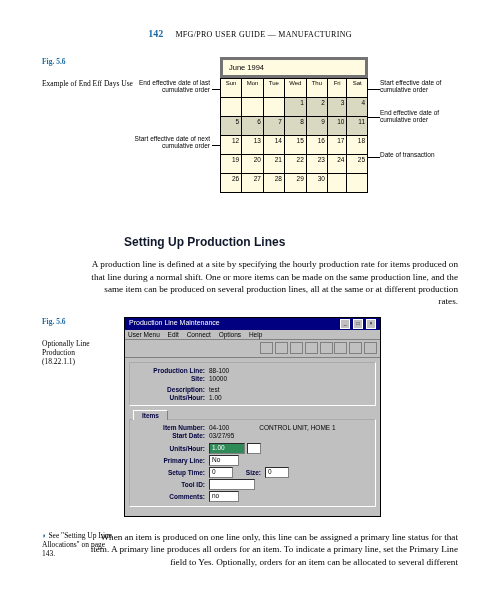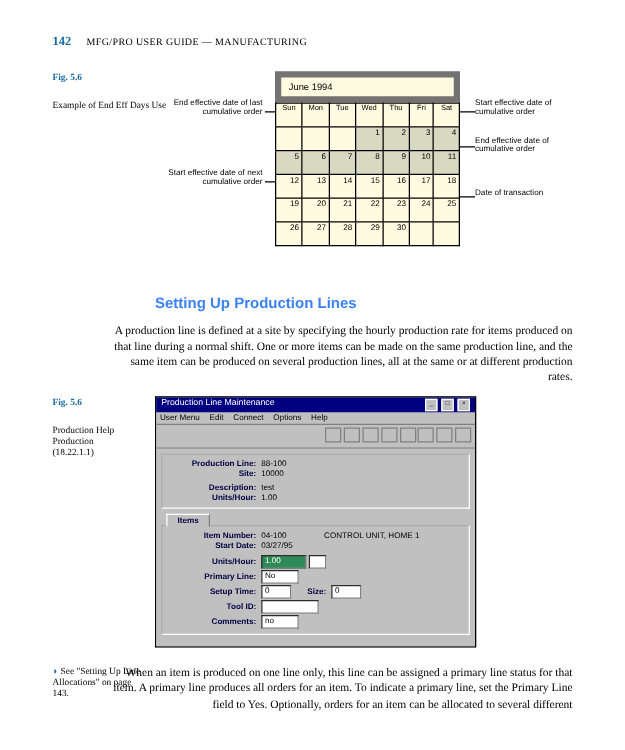--- a/index.html
+++ b/index.html
@@ -10,20 +10,21 @@
     background: #fff;
     width: 500px;
   }
   .page {
     padding: 28px 42px 18px 42px;
     box-sizing: border-box;
     width: 500px;
   }
   .header {
     margin-bottom: 18px;
+    text-align: center;
   }
   .page-num {
     color: #1a6aa6;
     font-weight: bold;
     font-size: 10px;
     margin-right: 10px;
   }
   .header-title {
     font-size: 8px;
     letter-spacing: 0.3px;
@@ -60,21 +61,21 @@
   }
   .calendar {
     width: 148px;
     font-family: Arial, sans-serif;
     font-size: 6.5px;
     position: absolute;
     left: 86px;
     top: 0;
   }
   .cal-title {
-    border: 5px solid #737373;
+    border: 3px solid #737373;
     background: #fffbe0;
     padding: 3px 6px;
     font-size: 7.5px;
   }
   .cal-grid {
     border-collapse: collapse;
     background: #fffbe0;
   }
   .cal-grid th, .cal-grid td {
     border: 1px solid #000;
@@ -96,21 +97,21 @@
     width: 76px;
   }
   .callout.left { text-align: right; }
   .callout.right { text-align: left; }
   .line {
     position: absolute;
     background: #000;
   }
   
   .section-h {
-    color: #3b82f6;
+    color: #0f172a;
     font-family: Arial, sans-serif;
     font-weight: bold;
     font-size: 12px;
     margin: 28px 0 6px 82px;
   }
   .body-text {
     margin-left: 43px;
     font-size: 9.2px;
     line-height: 1.35;
     text-align: right;
@@ -324,21 +325,21 @@
       </div>
     </div>
   </div>
 
   <div class="section-h">Setting Up Production Lines</div>
   <p class="body-text">A production line is defined at a site by specifying the hourly production rate for items produced on that line during a normal shift. One or more items can be made on the same production line, and the same item can be produced on several production lines, all at the same or at different production rates.</p>
 
   <div class="fig-block">
     <div class="fig-label">Fig. 5.6</div>
     <div class="fig-caption">
-      <span>Production Help</span><br>
+      <span>Optionally Line</span><br>
       <span>Production</span><br>
       <span>(18.22.1.1)</span>
     </div>
 
     <div class="shot-wrap">
       <div class="win">
         <div class="win-title">
           <span>Production Line Maintenance</span>
           <span class="ctrls">
             <span>_</span>

